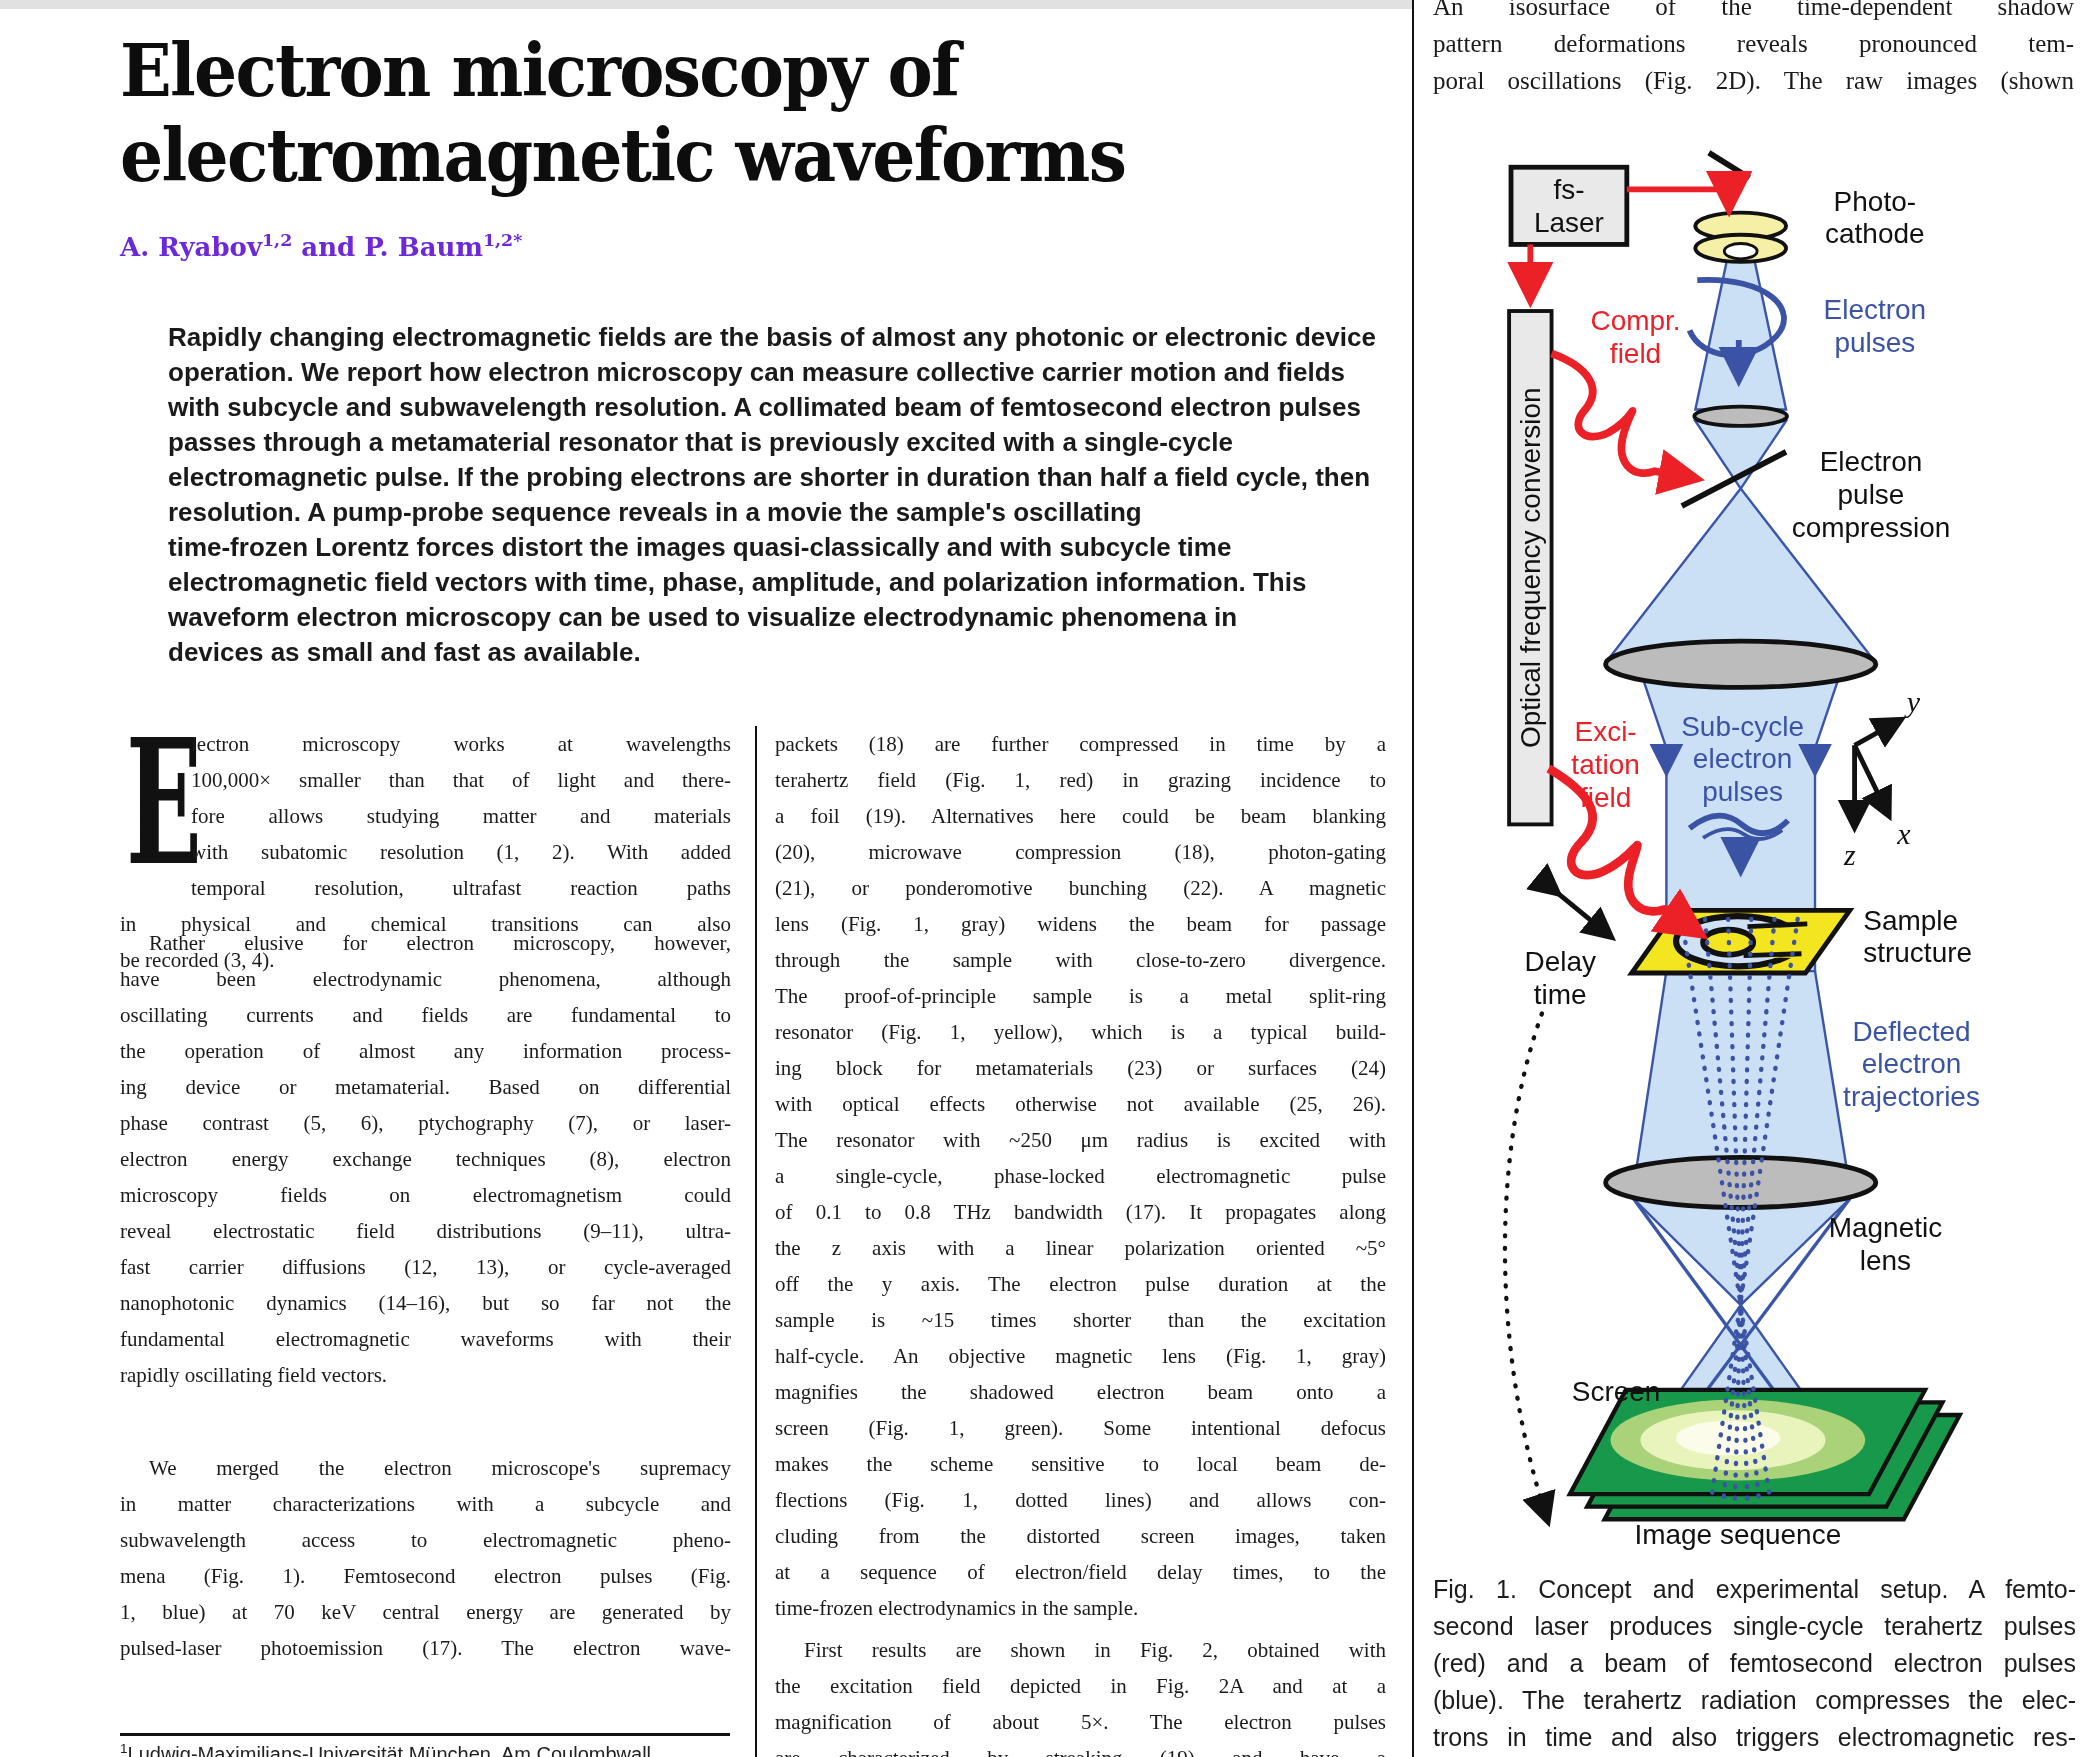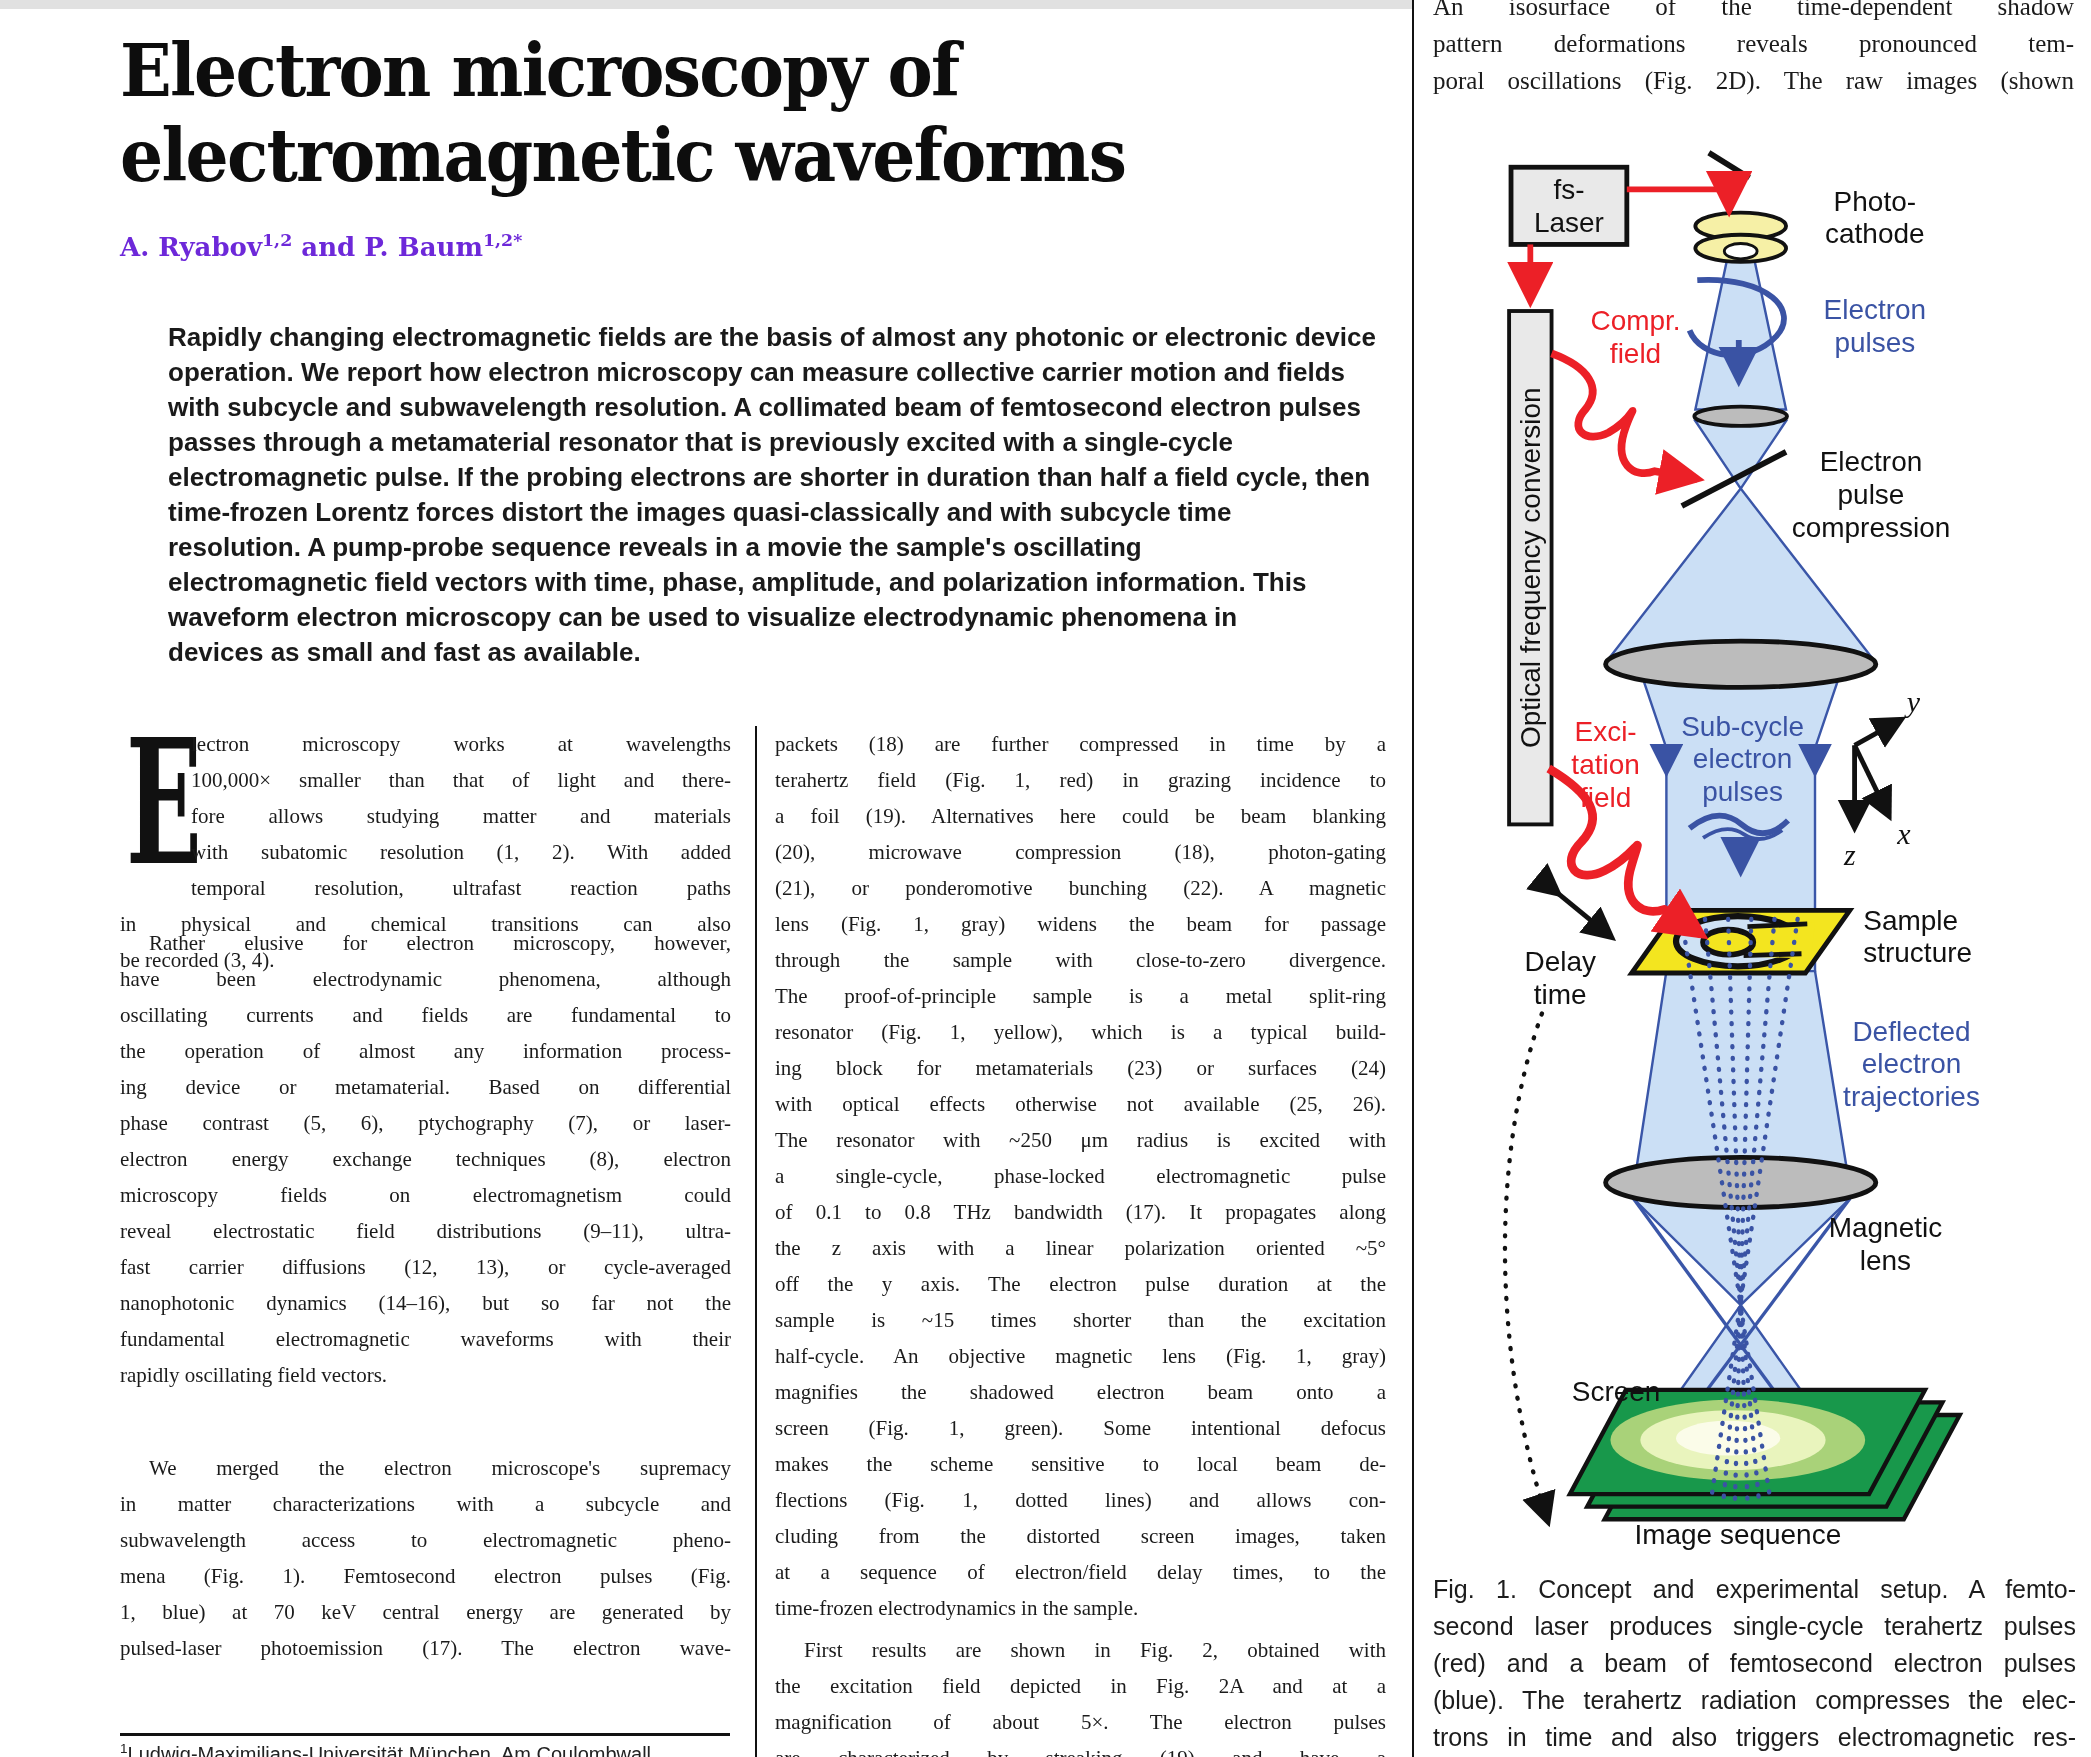--- a/index.html
+++ b/index.html
@@ -65,22 +65,22 @@
 <div class="abs title-line" style="top:112px;">electromagnetic waveforms</div>
 
 <div class="abs authors"><span>A. Ryabov</span><sup>1,2</sup><span> and </span><span>P. Baum</span><sup>1,2*</sup></div>
 
 <div class="abs abstract">
     <div class="line">Rapidly changing electromagnetic fields are the basis of almost any photonic or electronic device</div>
     <div class="line">operation. We report how electron microscopy can measure collective carrier motion and fields</div>
     <div class="line">with subcycle and subwavelength resolution. A collimated beam of femtosecond electron pulses</div>
     <div class="line">passes through a metamaterial resonator that is previously excited with a single-cycle</div>
     <div class="line">electromagnetic pulse. If the probing electrons are shorter in duration than half a field cycle, then</div>
+    <div class="line">resolution. A pump-probe sequence reveals in a movie the sample's oscillating</div>
     <div class="line">time-frozen Lorentz forces distort the images quasi-classically and with subcycle time</div>
-    <div class="line">resolution. A pump-probe sequence reveals in a movie the sample's oscillating</div>
     <div class="line">electromagnetic field vectors with time, phase, amplitude, and polarization information. This</div>
     <div class="line">waveform electron microscopy can be used to visualize electrodynamic phenomena in</div>
     <div class="line">devices as small and fast as available.</div>
   </div>
 
 <div class="abs dropcap">E</div>
 <div class="abs bodycol col1" style="top:726px;">
     <div class="line jl ind">lectron microscopy works at wavelengths</div>
     <div class="line jl ind">100,000× smaller than that of light and there-</div>
     <div class="line jl ind">fore allows studying matter and materials</div>

